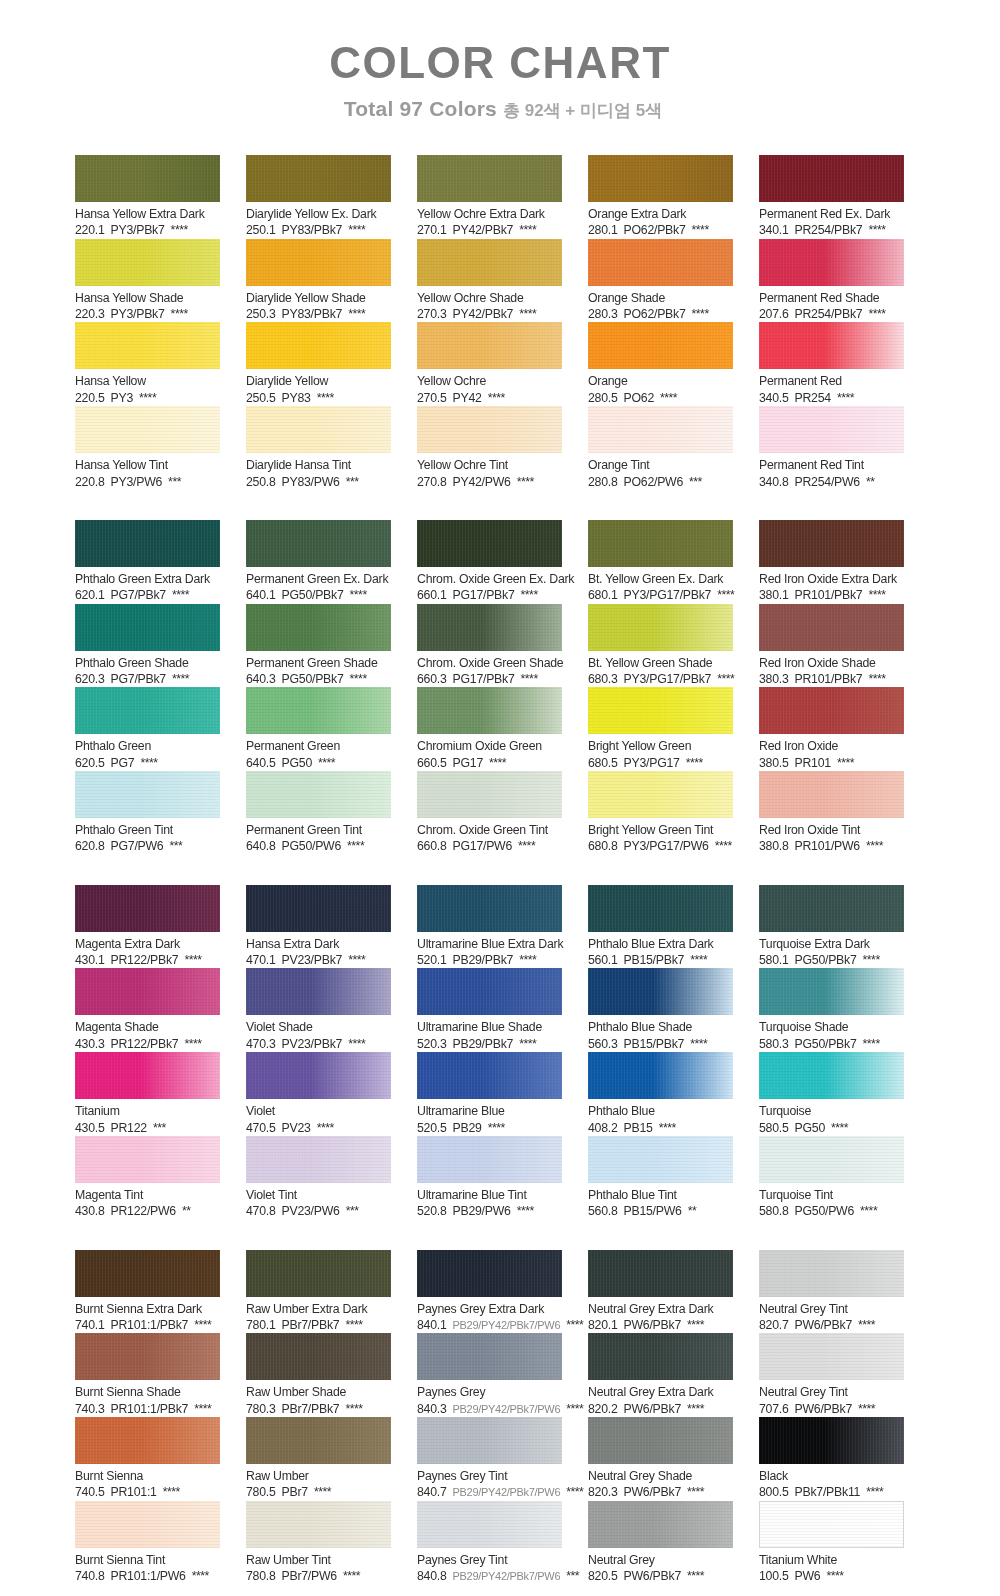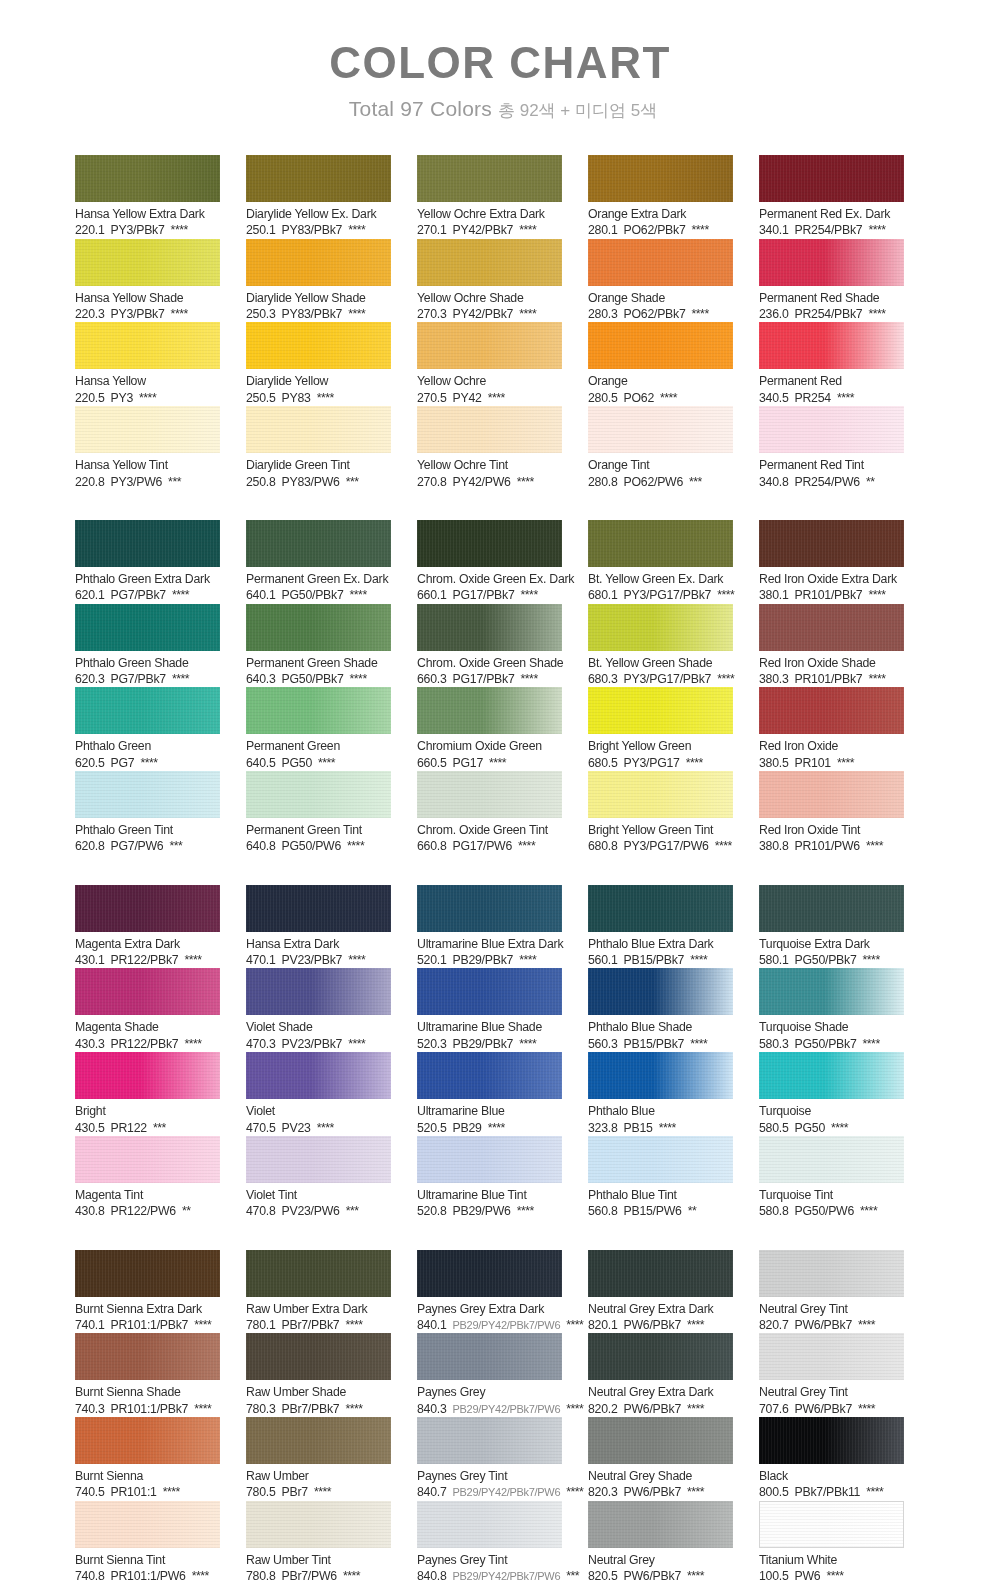--- a/index.html
+++ b/index.html
@@ -19,21 +19,21 @@
     font-size: 44px;
     font-weight: bold;
     letter-spacing: 1.5px;
     color: #7b7b7b;
     line-height: 1.12;
   }
   .chart-subtitle {
     margin-top: 10px;
     font-size: 21px;
     color: #9a9a9a;
-    font-weight: normal;
+    font-weight: bold;
     letter-spacing: .2px;
     padding-left: 6px;
   }
   .chart-subtitle .sub-kr {
     font-size: 17px;
     color: #a8a8a8;
     letter-spacing: 0;
   }
 
   
@@ -193,21 +193,21 @@
             <div class="cell-codeline">
               <span class="code-num">280.3</span>
               <span class="code-pig">PO62/PBk7</span>
               <span class="code-stars">****</span>
             </div>
           </div>
           <div class="cell">
             <div class="swatch" style="background: linear-gradient(90deg, rgb(215, 45, 79) 0%, rgb(215, 45, 79) 45%, rgb(244, 182, 196) 100%);"></div>
             <div class="cell-name">Permanent Red Shade</div>
             <div class="cell-codeline">
-              <span class="code-num">236.0</span>
+              <span class="code-num">207.6</span>
               <span class="code-pig">PR254/PBk7</span>
               <span class="code-stars">****</span>
             </div>
           </div>
         </div>
         <div class="row">
           <div class="cell">
             <div class="swatch" style="background: linear-gradient(90deg, rgb(250, 223, 60) 0%, rgb(250, 223, 60) 45%, rgb(251, 230, 94) 100%);"></div>
             <div class="cell-name">Hansa Yellow</div>
             <div class="cell-codeline">
@@ -258,21 +258,21 @@
             <div class="swatch" style="background: linear-gradient(90deg, rgb(253, 243, 203) 0%, rgb(253, 243, 203) 45%, rgb(253, 246, 218) 100%);"></div>
             <div class="cell-name">Hansa Yellow Tint</div>
             <div class="cell-codeline">
               <span class="code-num">220.8</span>
               <span class="code-pig">PY3/PW6</span>
               <span class="code-stars">***</span>
             </div>
           </div>
           <div class="cell">
             <div class="swatch" style="background: linear-gradient(90deg, rgb(253, 238, 192) 0%, rgb(253, 238, 192) 45%, rgb(253, 242, 210) 100%);"></div>
-            <div class="cell-name">Diarylide Green Tint</div>
+            <div class="cell-name">Diarylide Hansa Tint</div>
             <div class="cell-codeline">
               <span class="code-num">250.8</span>
               <span class="code-pig">PY83/PW6</span>
               <span class="code-stars">***</span>
             </div>
           </div>
           <div class="cell">
             <div class="swatch" style="background: linear-gradient(90deg, rgb(250, 227, 189) 0%, rgb(250, 227, 189) 45%, rgb(251, 234, 208) 100%);"></div>
             <div class="cell-name">Yellow Ochre Tint</div>
             <div class="cell-codeline">
@@ -584,21 +584,21 @@
             <div class="cell-codeline">
               <span class="code-num">580.3</span>
               <span class="code-pig">PG50/PBk7</span>
               <span class="code-stars">****</span>
             </div>
           </div>
         </div>
         <div class="row">
           <div class="cell">
             <div class="swatch" style="background: linear-gradient(90deg, rgb(230, 31, 126) 0%, rgb(230, 31, 126) 45%, rgb(246, 166, 202) 100%);"></div>
-            <div class="cell-name">Bright</div>
+            <div class="cell-name">Titanium</div>
             <div class="cell-codeline">
               <span class="code-num">430.5</span>
               <span class="code-pig">PR122</span>
               <span class="code-stars">***</span>
             </div>
           </div>
           <div class="cell">
             <div class="swatch" style="background: linear-gradient(90deg, rgb(101, 83, 160) 0%, rgb(101, 83, 160) 45%, rgb(194, 182, 220) 100%);"></div>
             <div class="cell-name">Violet</div>
             <div class="cell-codeline">
@@ -613,21 +613,21 @@
             <div class="cell-codeline">
               <span class="code-num">520.5</span>
               <span class="code-pig">PB29</span>
               <span class="code-stars">****</span>
             </div>
           </div>
           <div class="cell">
             <div class="swatch" style="background: linear-gradient(90deg, rgb(13, 90, 167) 0%, rgb(13, 90, 167) 45%, rgb(207, 230, 246) 100%);"></div>
             <div class="cell-name">Phthalo Blue</div>
             <div class="cell-codeline">
-              <span class="code-num">323.8</span>
+              <span class="code-num">408.2</span>
               <span class="code-pig">PB15</span>
               <span class="code-stars">****</span>
             </div>
           </div>
           <div class="cell">
             <div class="swatch" style="background: linear-gradient(90deg, rgb(38, 191, 194) 0%, rgb(38, 191, 194) 45%, rgb(199, 236, 240) 100%);"></div>
             <div class="cell-name">Turquoise</div>
             <div class="cell-codeline">
               <span class="code-num">580.5</span>
               <span class="code-pig">PG50</span>

